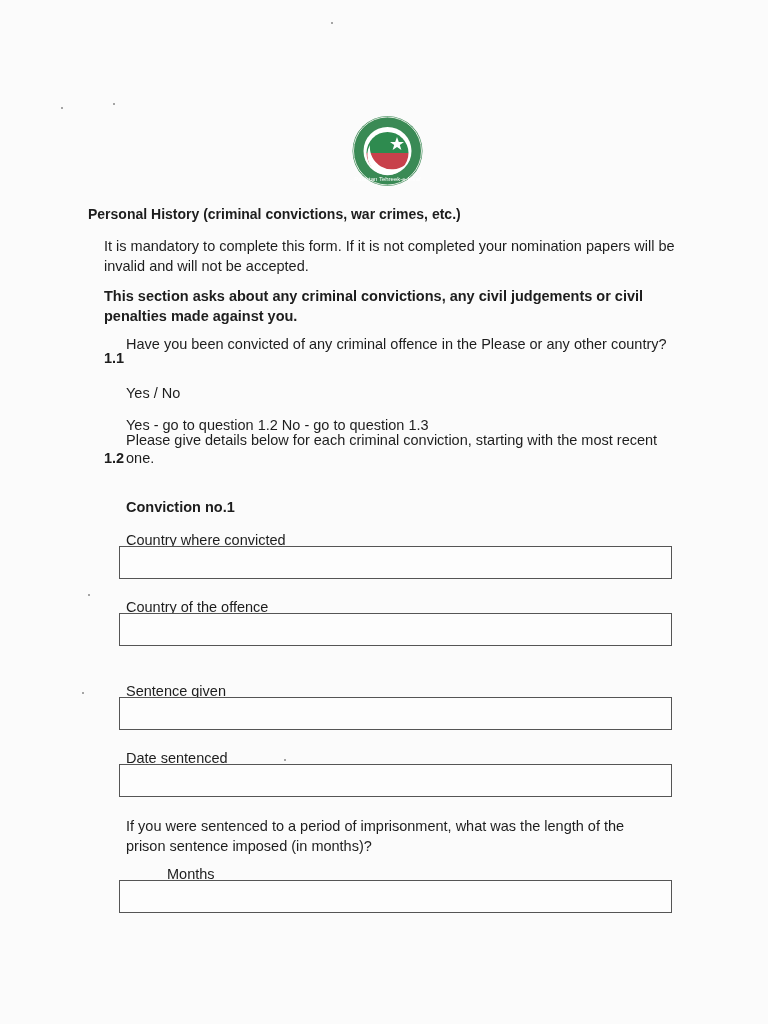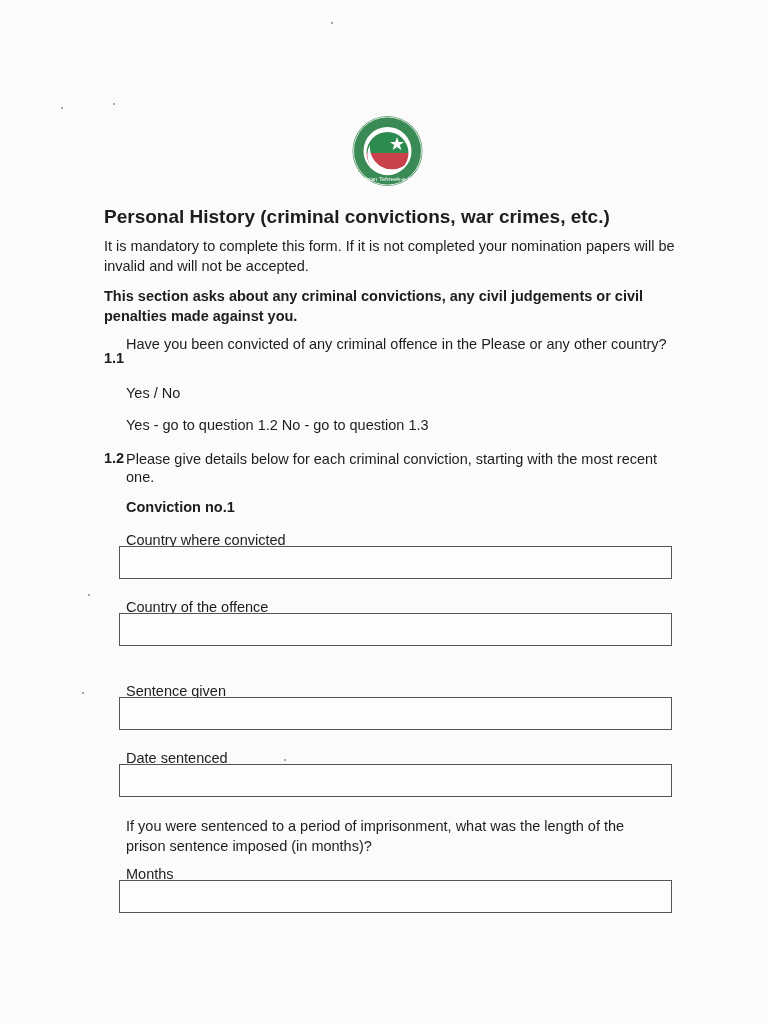--- a/index.html
+++ b/index.html
@@ -2,21 +2,21 @@
 <html><head>
 <meta charset="utf-8">
 <style>
   html, body { margin:0; padding:0; }
   body {
     width:768px; height:1024px; background:#fbfbfb; position:relative; overflow:hidden;
     font-family:"Liberation Sans", sans-serif; color:#1d1d1d;
   }
   .abs { position:absolute; }
   .logo { left:350px; top:115px; width:75px; height:72px; }
-  .title { left:104px; top:206px; font-size:19px; font-weight:bold; }
+  .title { left:88px; top:206px; font-size:14px; font-weight:bold; }
   .para { left:104px; font-size:14.5px; line-height:20px; width:590px; }
   .bold { font-weight:bold; }
   .qnum { font-weight:bold; position:absolute; left:104px; font-size:14.5px; }
   .qtext { position:absolute; left:126px; font-size:14.5px; line-height:18px; width:560px; text-indent:0; }
   .ind { left:126px; font-size:14.5px; }
   .label { left:126px; font-size:14.5px; }
   .field {
     left:119px; width:553px; height:33px; border:1px solid #555; background:#fdfdfd; box-sizing:border-box;
   }
   .speck { width:2px; height:2px; background:#888; border-radius:1px; }
@@ -48,39 +48,39 @@
 
 <div class="abs para bold" style="top:286px;">This section asks about any criminal convictions, any civil judgements or civil penalties made against you.</div>
 
 <div class="qnum" style="top:335px;margin-top:15px;">1.1</div>
 <div class="qtext" style="top:335px;">Have you been convicted of any criminal offence in the Please or any other country?</div>
 
 <div class="abs ind" style="top:385px;">Yes / No</div>
 <div class="abs ind" style="top:417px;">Yes - go to question 1.2 No - go to question 1.3</div>
 
 <div class="qnum" style="top:450px;">1.2</div>
-<div class="qtext" style="top:450px;">Please give details below for each criminal conviction, starting with the most recent one.</div>
+<div class="qtext" style="top:431px;">Please give details below for each criminal conviction, starting with the most recent one.</div>
 
 <div class="abs ind bold" style="top:499px;">Conviction no.1</div>
 
 <div class="abs label" style="top:532px;">Country where convicted</div>
 <div class="abs field" style="top:546px;"></div>
 
 <div class="abs label" style="top:599px;">Country of the offence</div>
 <div class="abs field" style="top:613px;"></div>
 
 <div class="abs label" style="top:683px;">Sentence given</div>
 <div class="abs field" style="top:697px;"></div>
 
 <div class="abs label" style="top:750px;">Date sentenced</div>
 <div class="abs field" style="top:764px;"></div>
 
 <div class="abs para" style="top:816px; left:126px; width:540px;">If you were sentenced to a period of imprisonment, what was the length of the prison sentence imposed (in months)?</div>
 
-<div class="abs label" style="top:866px;">Months</div>
+<div class="abs label" style="top:866px;margin-left:41px;">Months</div>
 <div class="abs field" style="top:880px;"></div>
 
 <div class="abs speck" style="left:61px; top:107px;"></div>
 <div class="abs speck" style="left:113px; top:103px;"></div>
 <div class="abs speck" style="left:331px; top:22px;"></div>
 <div class="abs speck" style="left:88px; top:594px;"></div>
 <div class="abs speck" style="left:82px; top:692px;"></div>
 <div class="abs speck" style="left:284px; top:759px;"></div>
 
 </body></html>

